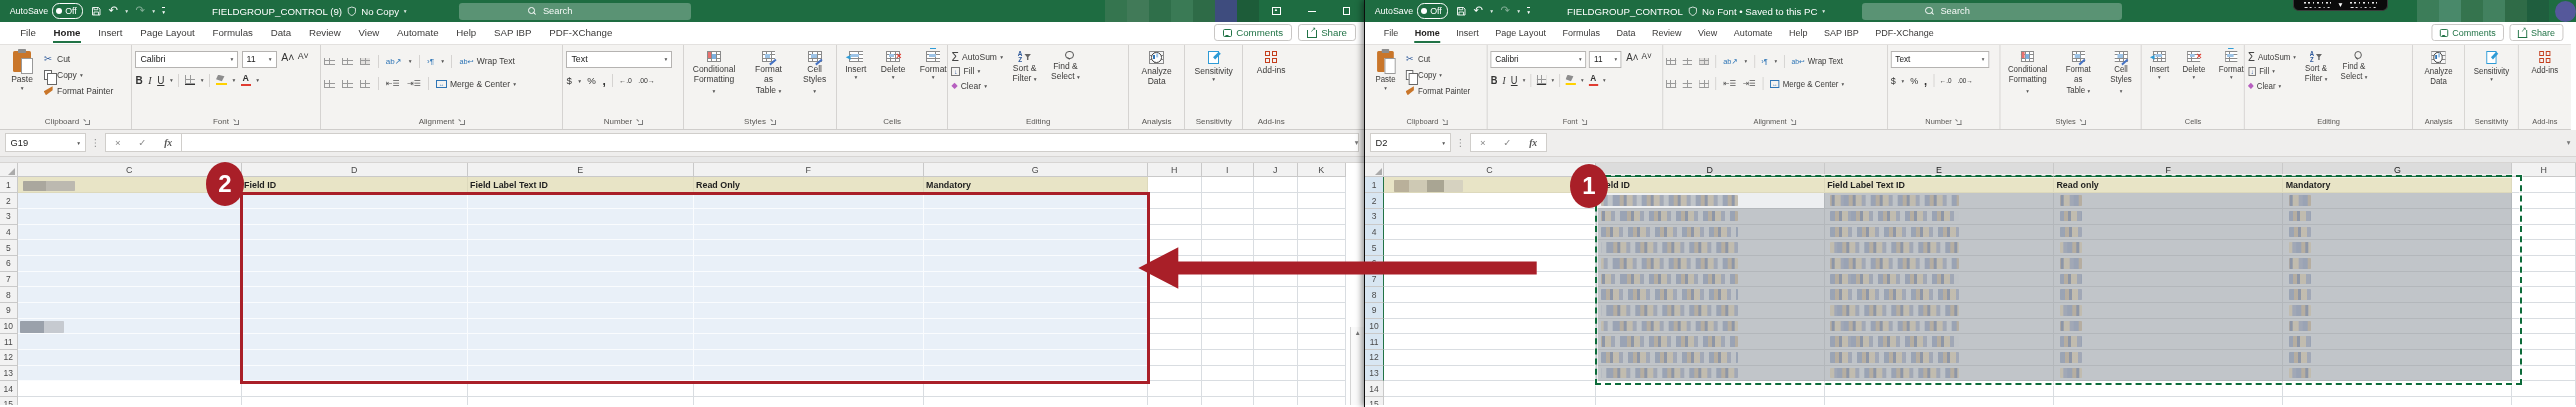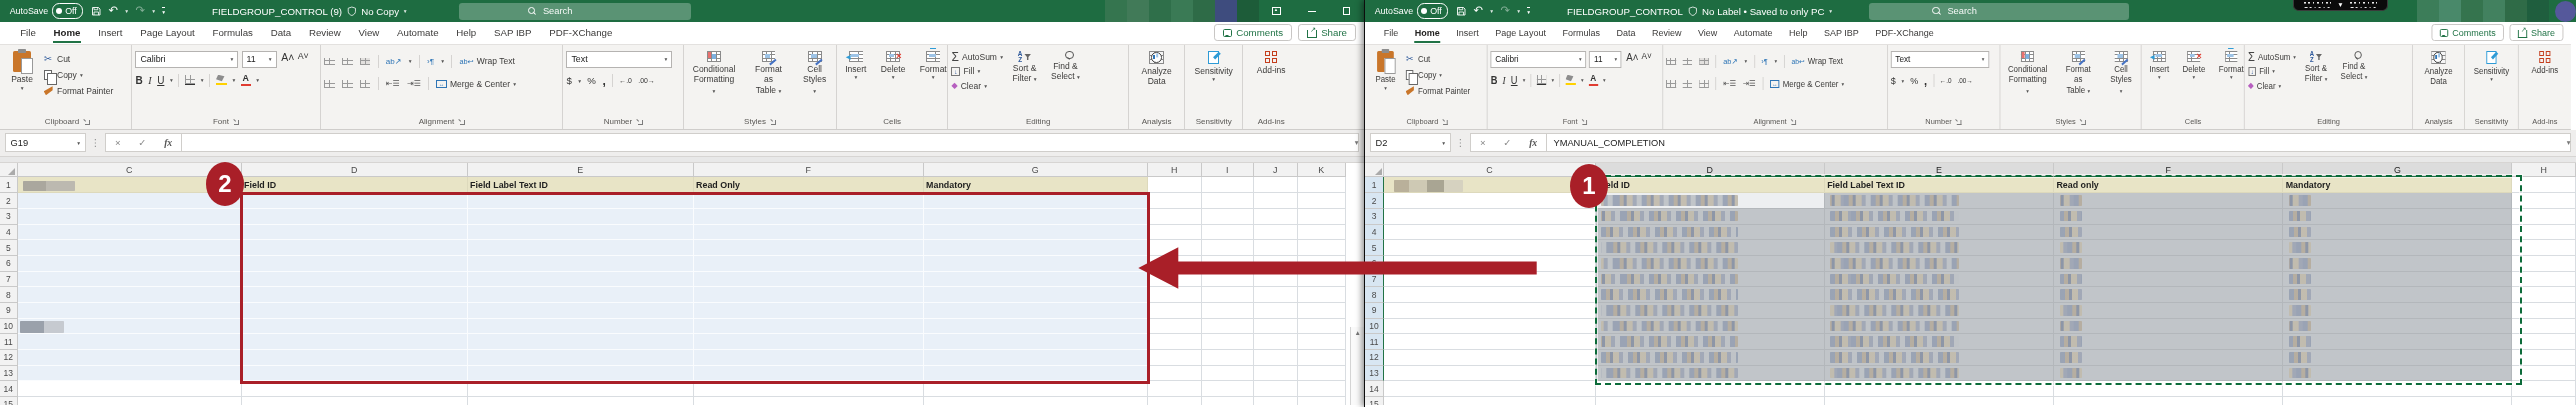--- a/index.html
+++ b/index.html
@@ -736,21 +736,21 @@
         <span class="tinychev">▾</span>
       <span class="glyph dim">↷</span>
         <span class="tinychev dim">▾</span>
       <span class="qmore">▾</span>
     </div>
     <div class="doc-title" style="margin-left:37px">
       <span>FIELDGROUP_CONTROL</span>
       <svg class="ic" width="9.7" height="10.5" viewBox="0 0 16 16">
           <path d="M8 1l6 2v5c0 4-3 6-6 7-3-1-6-3-6-7V3z" fill="none" stroke="#fff" stroke-width="1.3"></path>
         </svg>
-      <span>No Label • Saved to only PC</span>
+      <span>No Font • Saved to this PC</span>
       <span class="tinychev">▾</span>
     </div>
     <div class="searchbox">
       <span class="mag"></span>
       <input placeholder="Search" style="">
     </div>
     <span class="tspacer"></span>
     <div class="tb-blur">
       <span class="bb" style="background:#3C7D59"></span>
         <span class="bb" style="background:#49896A"></span>
@@ -1045,23 +1045,20 @@
     <div class="namebox">
         <span>D2</span>
         <span class="dd">▾</span>
       </div>
     <span class="vdots">⋮</span>
     <div class="fxbtns">
       <span>×</span>
       <span>✓</span>
       <span class="fx-it">fx</span>
     </div>
-    <div class="fxfield">
-        <span>YMANUAL_COMPLETION</span>
-      </div>
     <span class="fxchev">▾</span>
   </div>
   <div class="gap8"></div>
   <div class="gridwrap">
     <div id="grid-right">
         <div class="g-hrow">
           <div class="g-corner" style="width: 19.3px;"></div>
           <div class="g-ch" style="width: 213px;">C</div>
           <div class="g-ch sel-ch" style="width: 231px;">D</div>
           <div class="g-ch sel-ch" style="width: 231px;">E</div>

